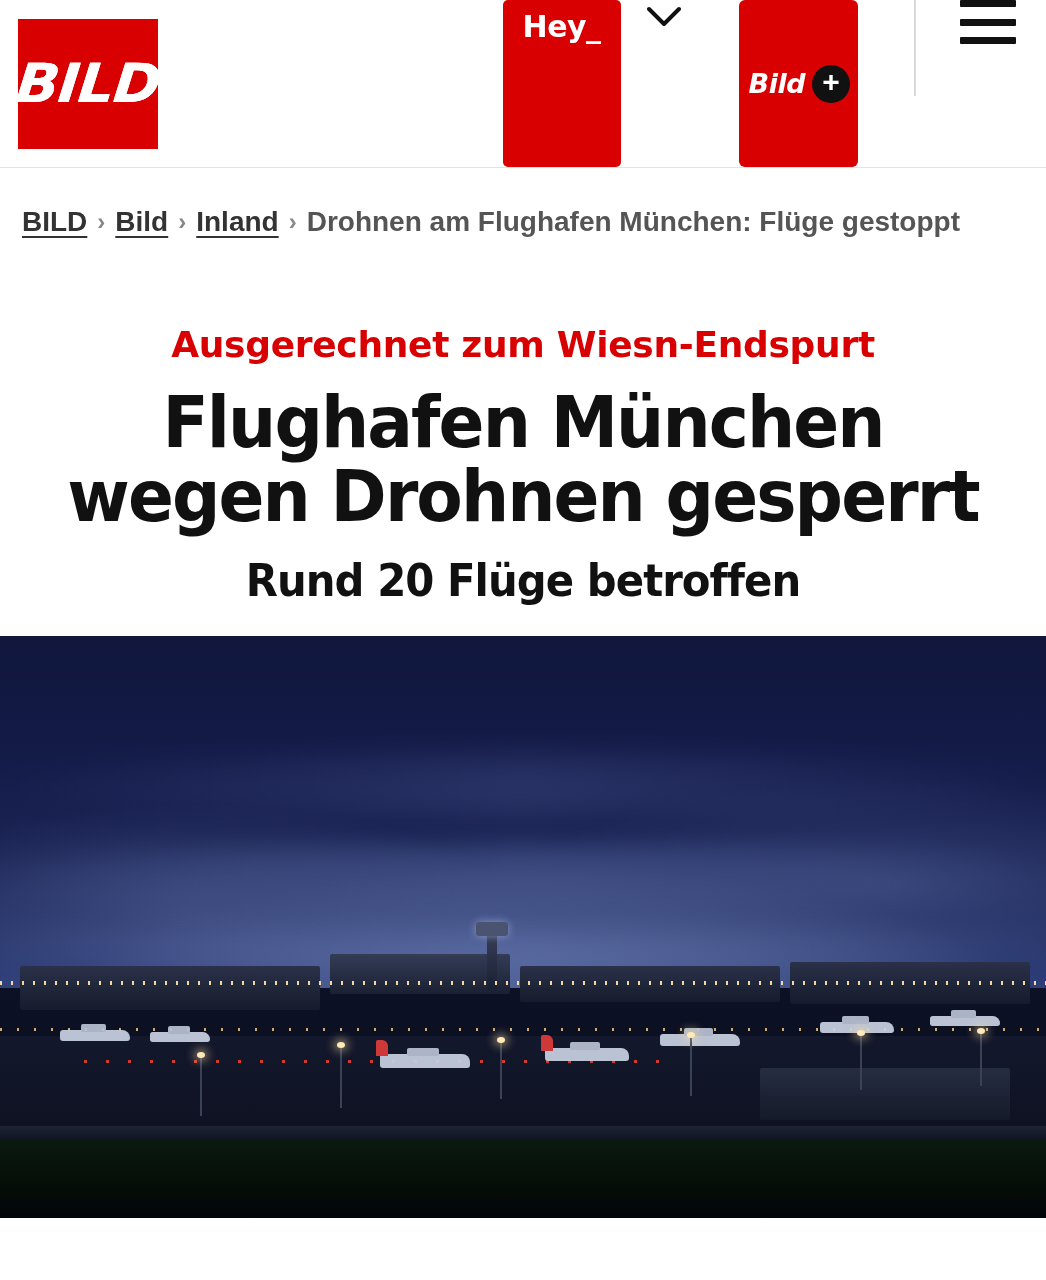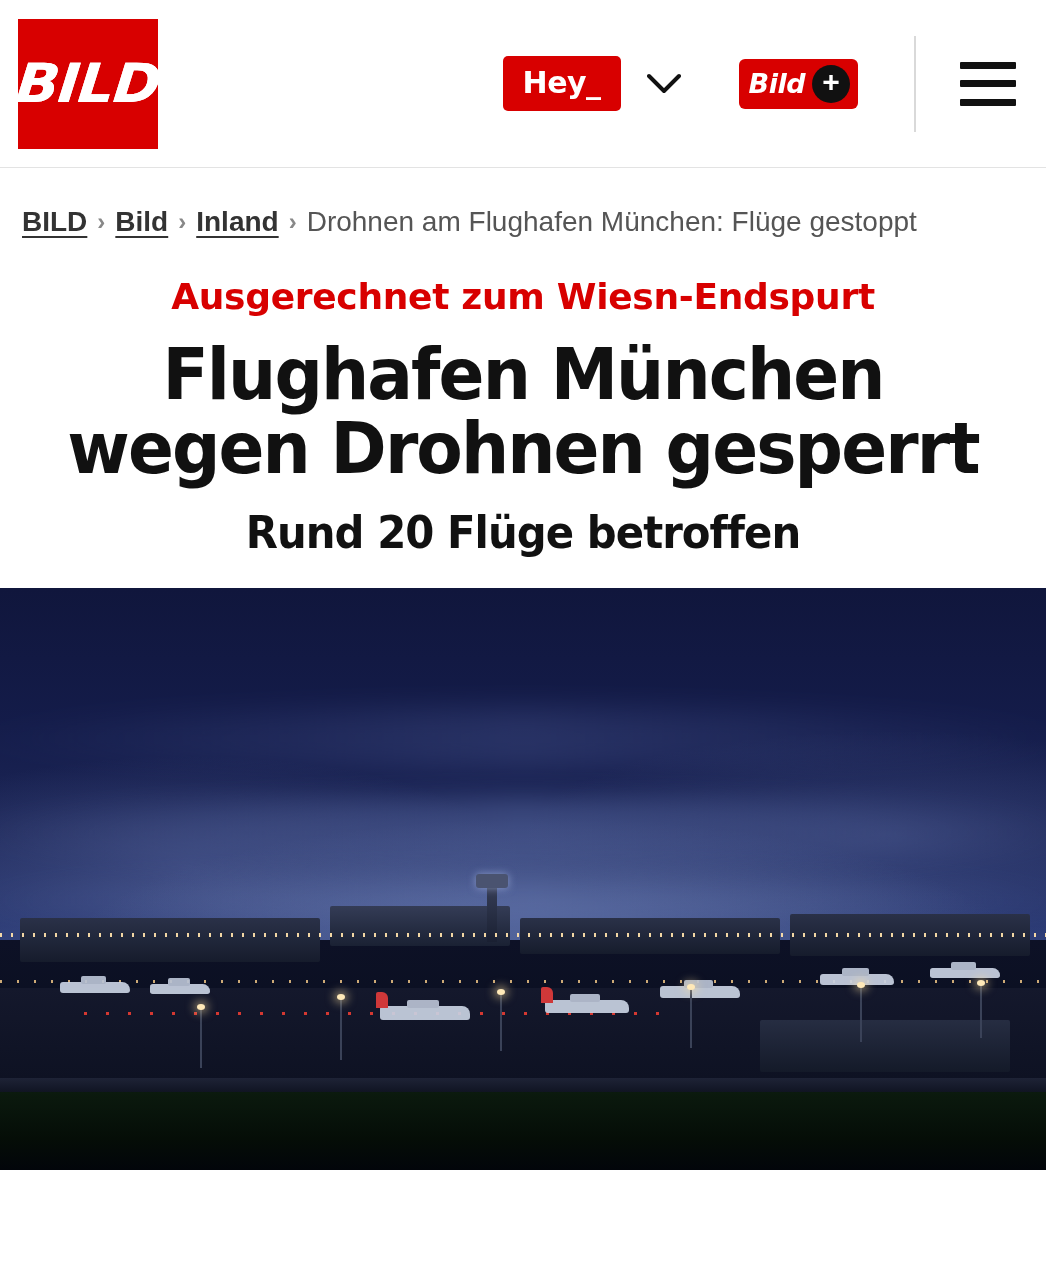--- a/index.html
+++ b/index.html
@@ -36,21 +36,20 @@
     font-weight: 900;
     font-size: 54px;
     letter-spacing: -1px;
     font-style: italic;
     transform: skewX(-6deg) scaleX(1.05);
     text-shadow: 0 0 0 #fff;
   }
   .header-right {
     margin-left: auto;
     display: flex;
-    align-items: center;
     gap: 0;
     height: 100%;
   }
   .hey-badge {
     background: #d80000;
     color: #ffffff;
     font-weight: 800;
     font-size: 30px;
     padding: 9px 20px 11px 20px;
     border-radius: 5px;
@@ -130,34 +129,35 @@
     white-space: nowrap;
     overflow: hidden;
   }
   .breadcrumb a {
     color: #333333;
     text-decoration: underline;
     text-underline-offset: 5px;
     text-decoration-thickness: 2px;
   }
   .breadcrumb .sep { color: #888888; font-weight: 700; font-size: 24px; }
-  .breadcrumb .current { color: #555555; font-weight: 400; }
+  .breadcrumb .current { color: #555555; font-weight: 700; }
 
   
   .article-head {
     text-align: center;
     padding: 8px 34px 0 34px;
   }
   .kicker {
     color: #d80000;
     font-weight: 800;
     font-size: 36px;
     letter-spacing: -0.3px;
     margin-bottom: 20px;
     font-family: "DejaVu Sans", sans-serif;
+    margin-top: 48px;
   }
   .headline {
     color: #111111;
     font-family: "DejaVu Sans", sans-serif;
     font-weight: 900;
     font-size: 72px;
     line-height: 1.03;
     letter-spacing: -2px;
     transform: scaleX(0.94);
     margin-bottom: 22px;

